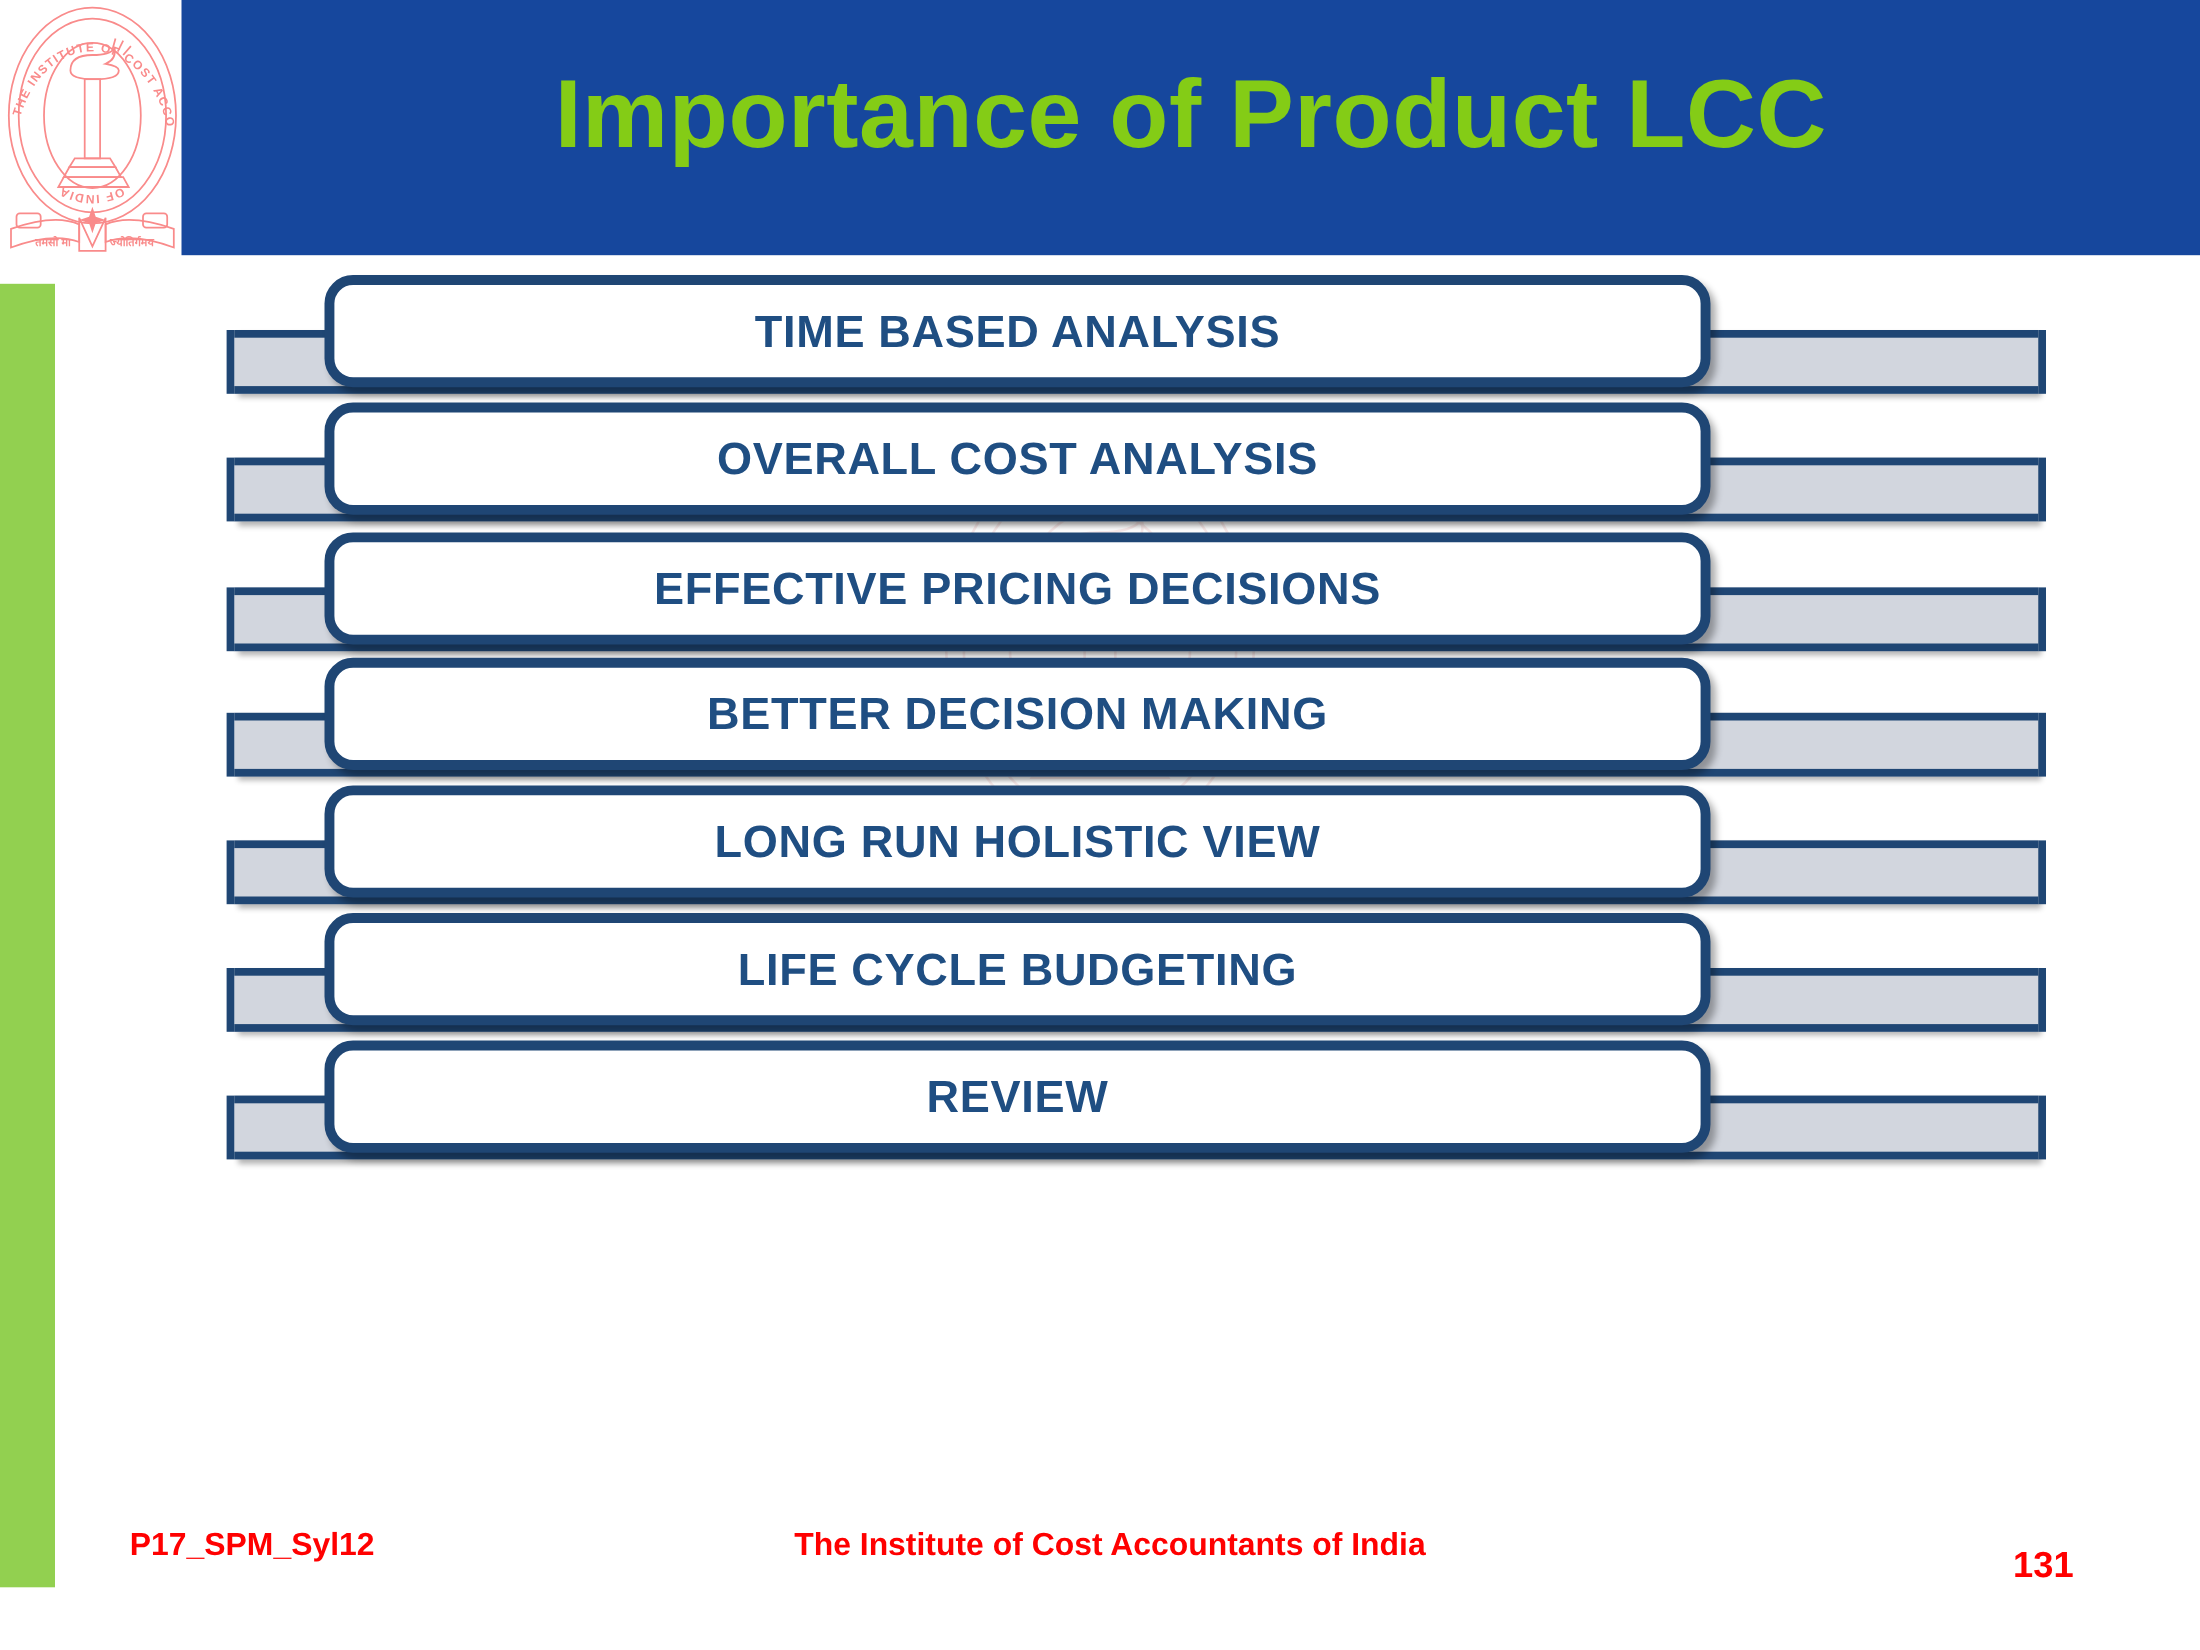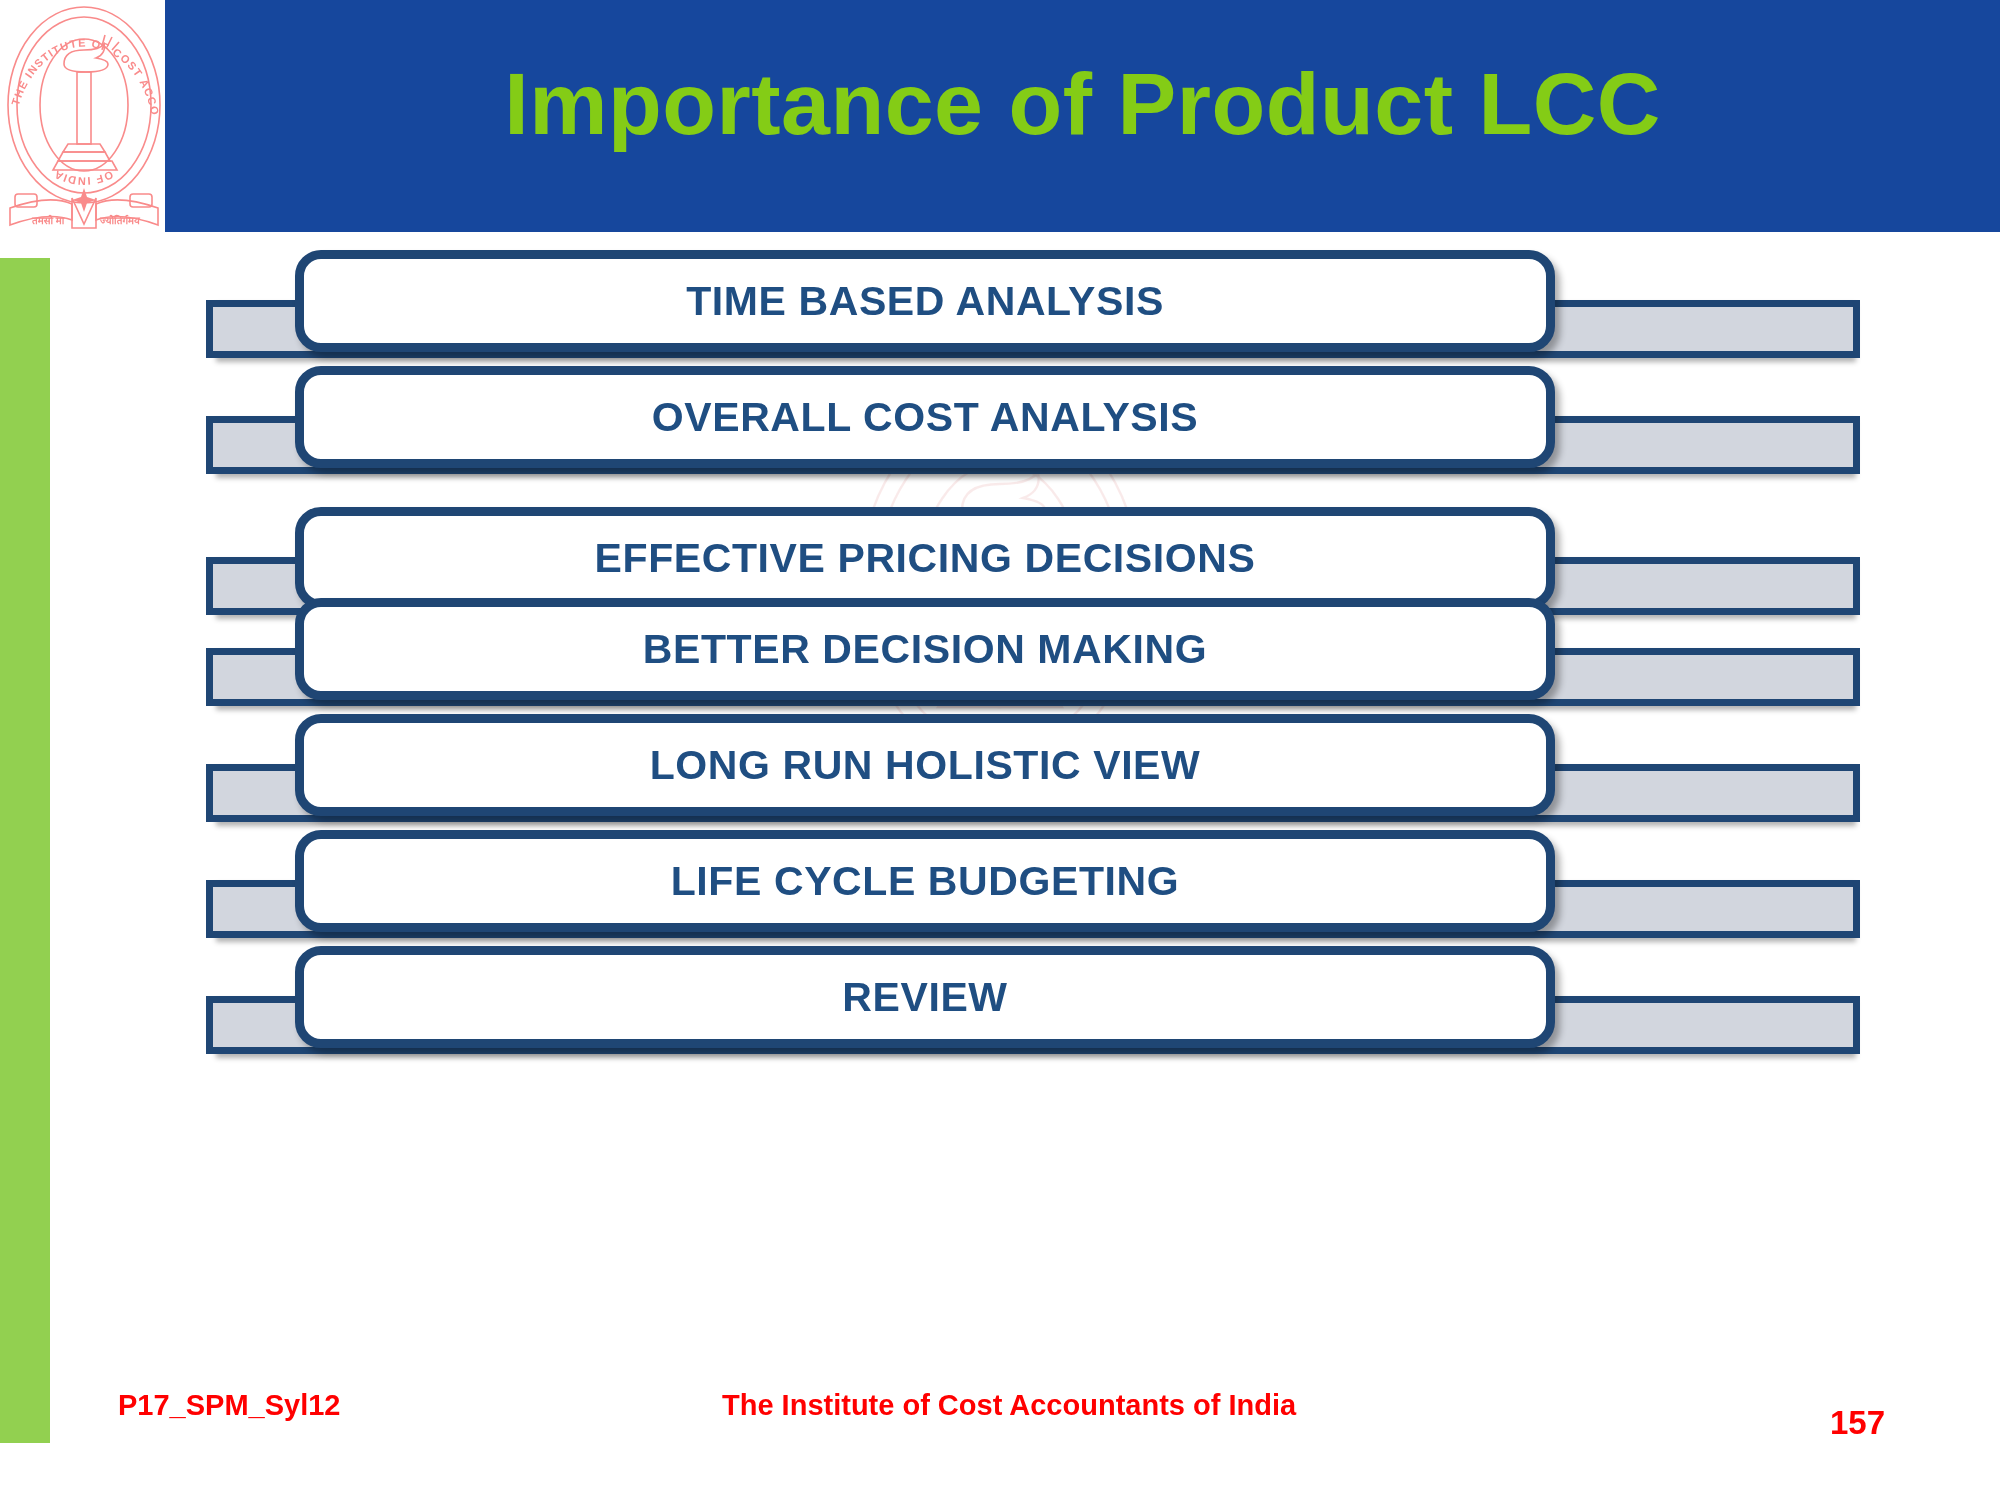--- a/index.html
+++ b/index.html
@@ -259,21 +259,21 @@
         <div class="pill">
           <span class="pill-label">TIME BASED ANALYSIS</span>
         </div>
       </div>
       <div class="row" style="top: 366px;">
         <div class="gray-bar"></div>
         <div class="pill">
           <span class="pill-label">OVERALL COST ANALYSIS</span>
         </div>
       </div>
-      <div class="row" style="top: 507px;">
+      <div class="row" style="top: 484px;">
         <div class="gray-bar"></div>
         <div class="pill">
           <span class="pill-label">EFFECTIVE PRICING DECISIONS</span>
         </div>
       </div>
       <div class="row" style="top: 598px;">
         <div class="gray-bar"></div>
         <div class="pill">
           <span class="pill-label">BETTER DECISION MAKING</span>
         </div>
@@ -293,15 +293,15 @@
       <div class="row" style="top: 946px;">
         <div class="gray-bar"></div>
         <div class="pill">
           <span class="pill-label">REVIEW</span>
         </div>
       </div>
     </div>
 
   <div id="footer-code">P17_SPM_Syl12</div>
   <div id="footer-institute">The Institute of Cost Accountants of India</div>
-  <div id="footer-pagenum">157</div>
+  <div id="footer-pagenum">131</div>
 
 </div>
 
 </body></html>

